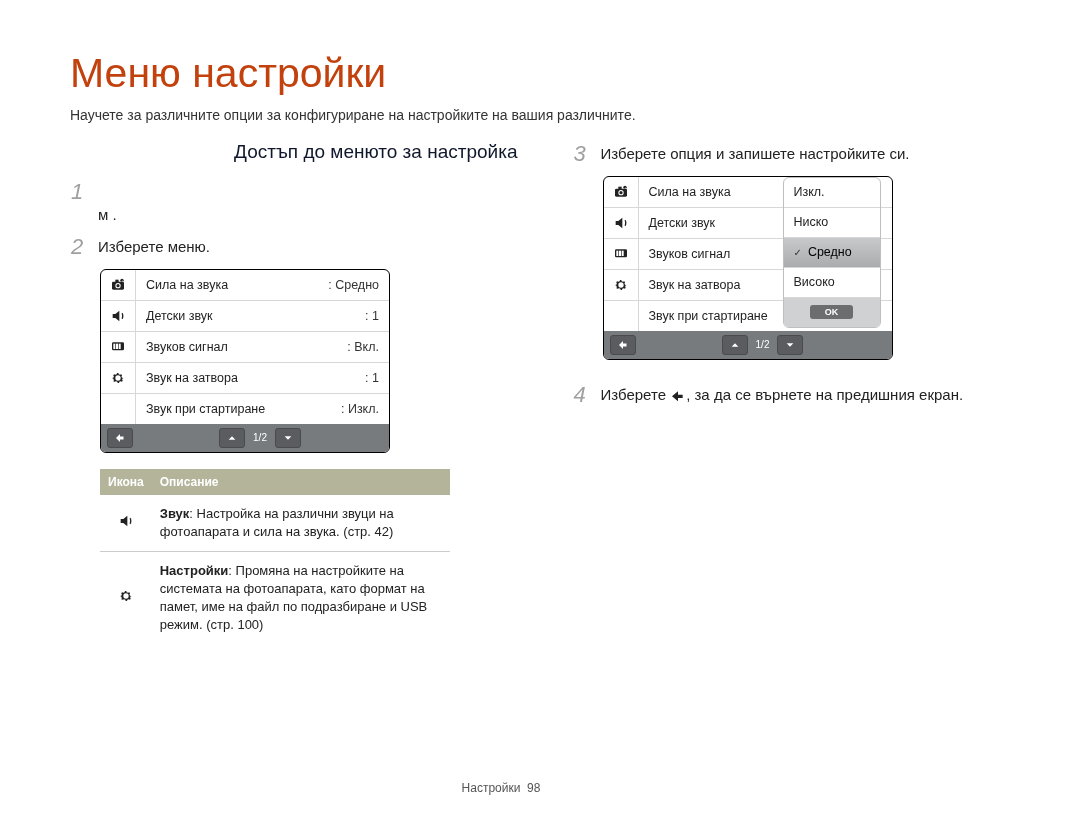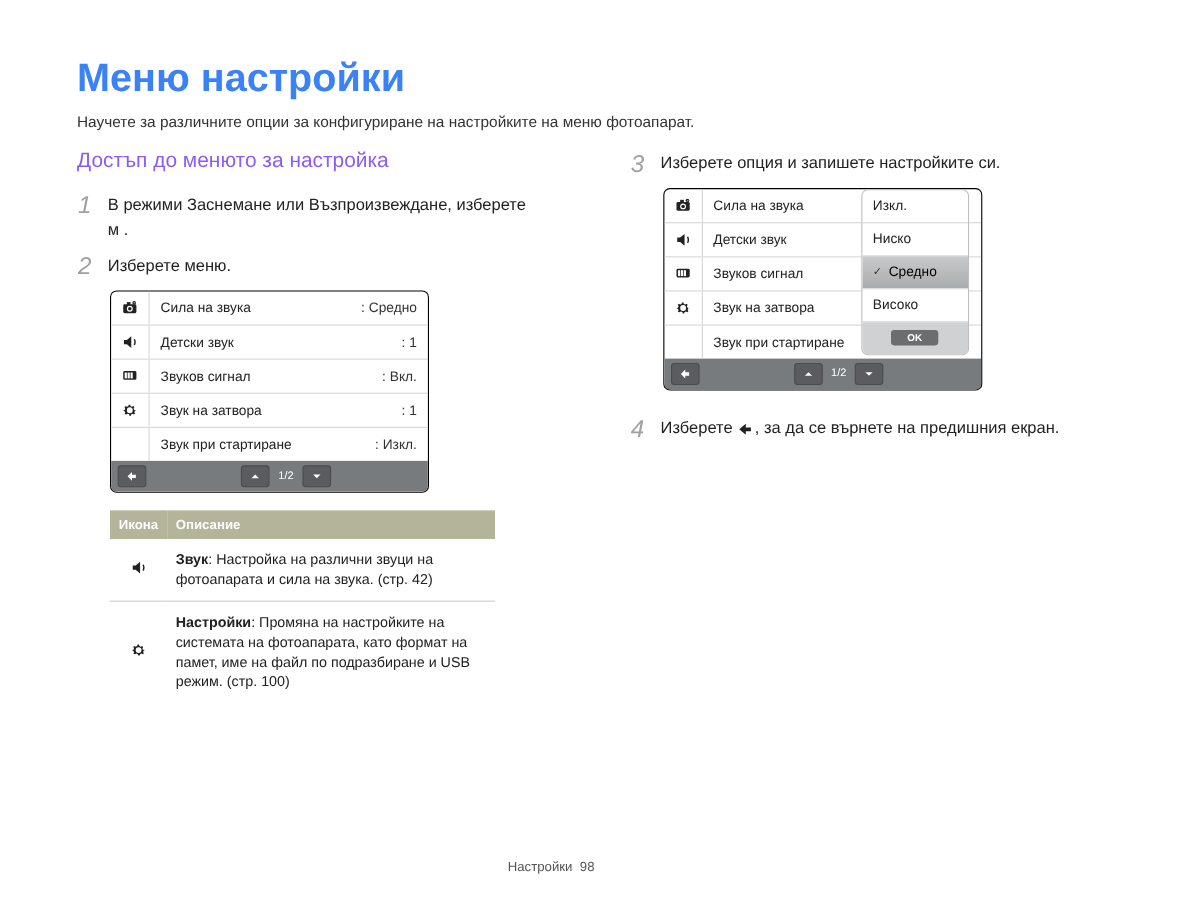--- a/index.html
+++ b/index.html
@@ -11,42 +11,43 @@
     width: 1080px;
   }
   .page {
     width: 1080px;
     height: 815px;
     position: relative;
     padding: 50px 60px 0 70px;
     box-sizing: border-box;
   }
   .title {
-    color: #3b82f6;
-    font-size: 36px;
-    font-weight: bold;
+    color: #c2410c;
+    font-size: 41px;
+    font-weight: normal;
     margin: 0 0 10px 0;
   }
   .subtitle {
     font-size: 14px;
     color: #333;
     margin-bottom: 18px;
   }
   .cols {
     display: flex;
     gap: 55px;
   }
   .col {
     flex: 1;
   }
   .section-heading {
-    color: #8b5cf6;
+    color: #0f172a;
     font-size: 19px;
     font-weight: 500;
     margin: 0 0 18px 0;
+    text-align: right;
   }
   .step {
     display: flex;
     align-items: flex-start;
     gap: 14px;
     margin-bottom: 10px;
     font-size: 15px;
     color: #222;
   }
   .step-number {
@@ -234,31 +235,31 @@
     display:inline-flex;
     vertical-align:middle;
   }
   .return-icon svg { width:16px; height:16px; }
 </style>
 </head>
 <body>
 
 <div class="page">
   <h1 class="title">Меню настройки</h1>
-  <div class="subtitle">Научете за различните опции за конфигуриране на настройките на меню фотоапарат.</div>
+  <div class="subtitle">Научете за различните опции за конфигуриране на настройките на вашия различните.</div>
 
   <div class="cols">
 
     <div class="col">
       <div class="section-heading">Достъп до менюто за настройка</div>
 
       <div class="step">
         <span class="step-number">1</span>
         <span class="step-text">
-          <span>В режими Заснемане или Възпроизвеждане, изберете</span><br>
+          <br>
           <span>м       .</span>
         </span>
       </div>
 
       <div class="step">
         <span class="step-number">2</span>
         <span class="step-text">Изберете меню.</span>
       </div>
 
       <div class="screen">

